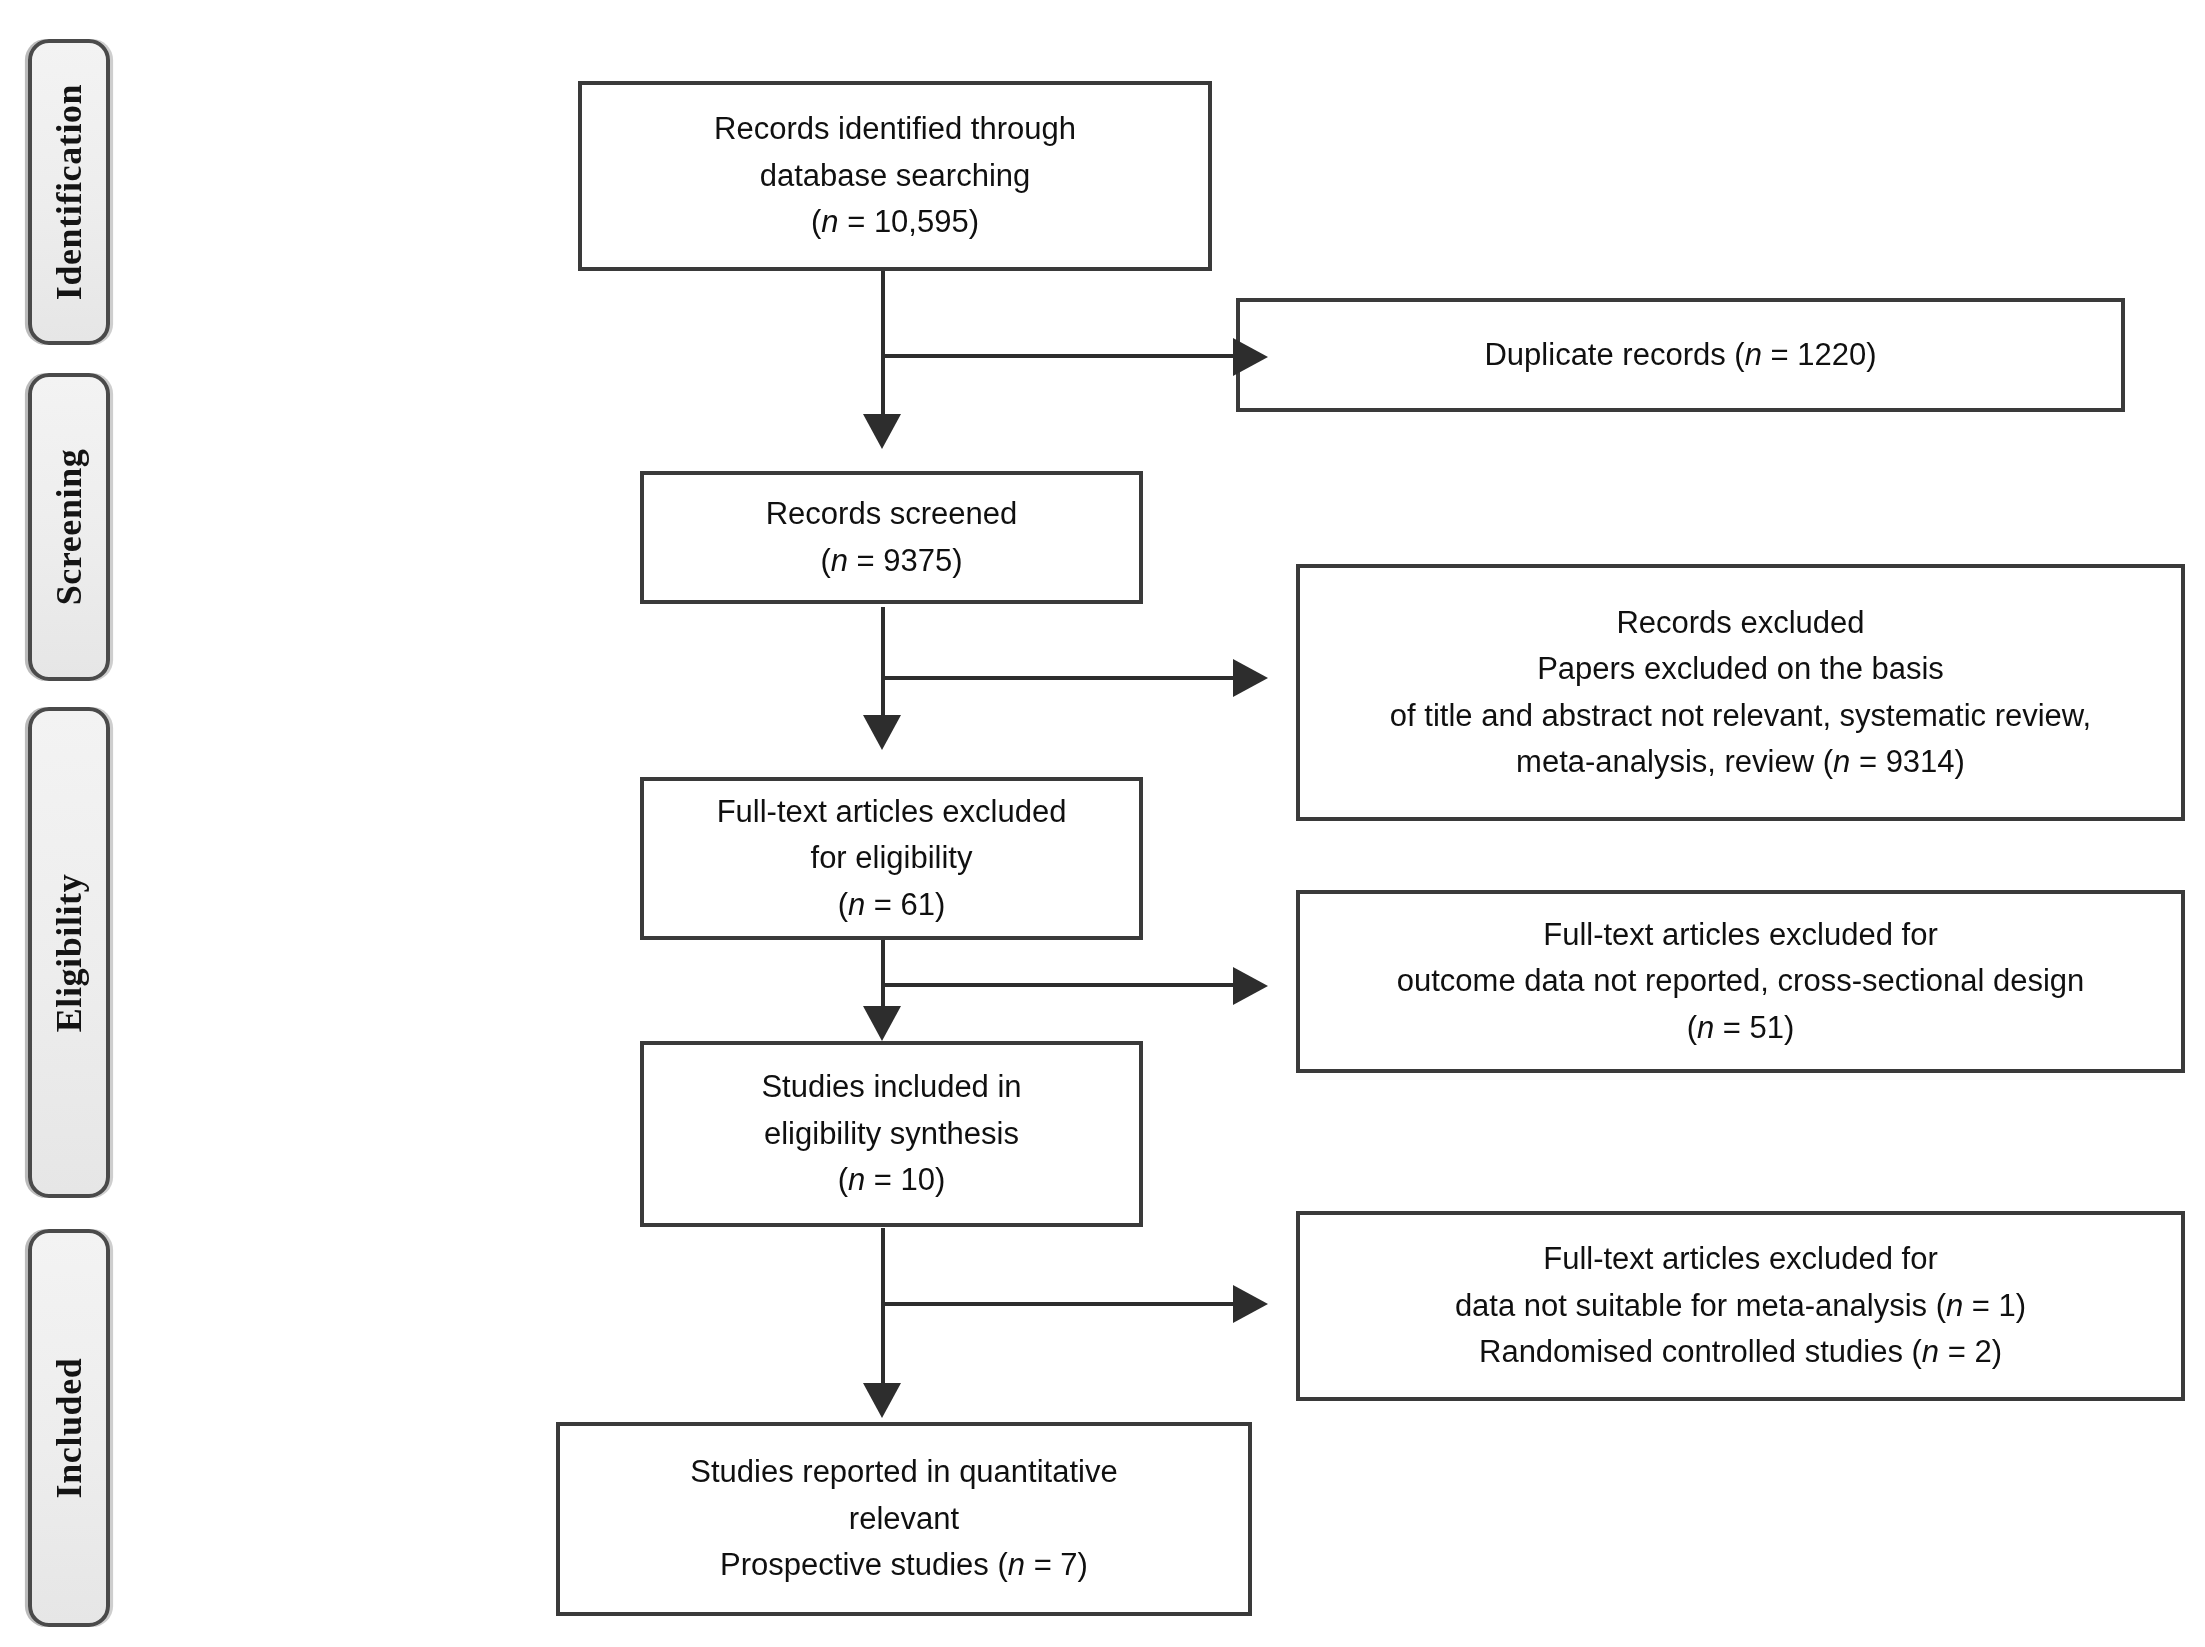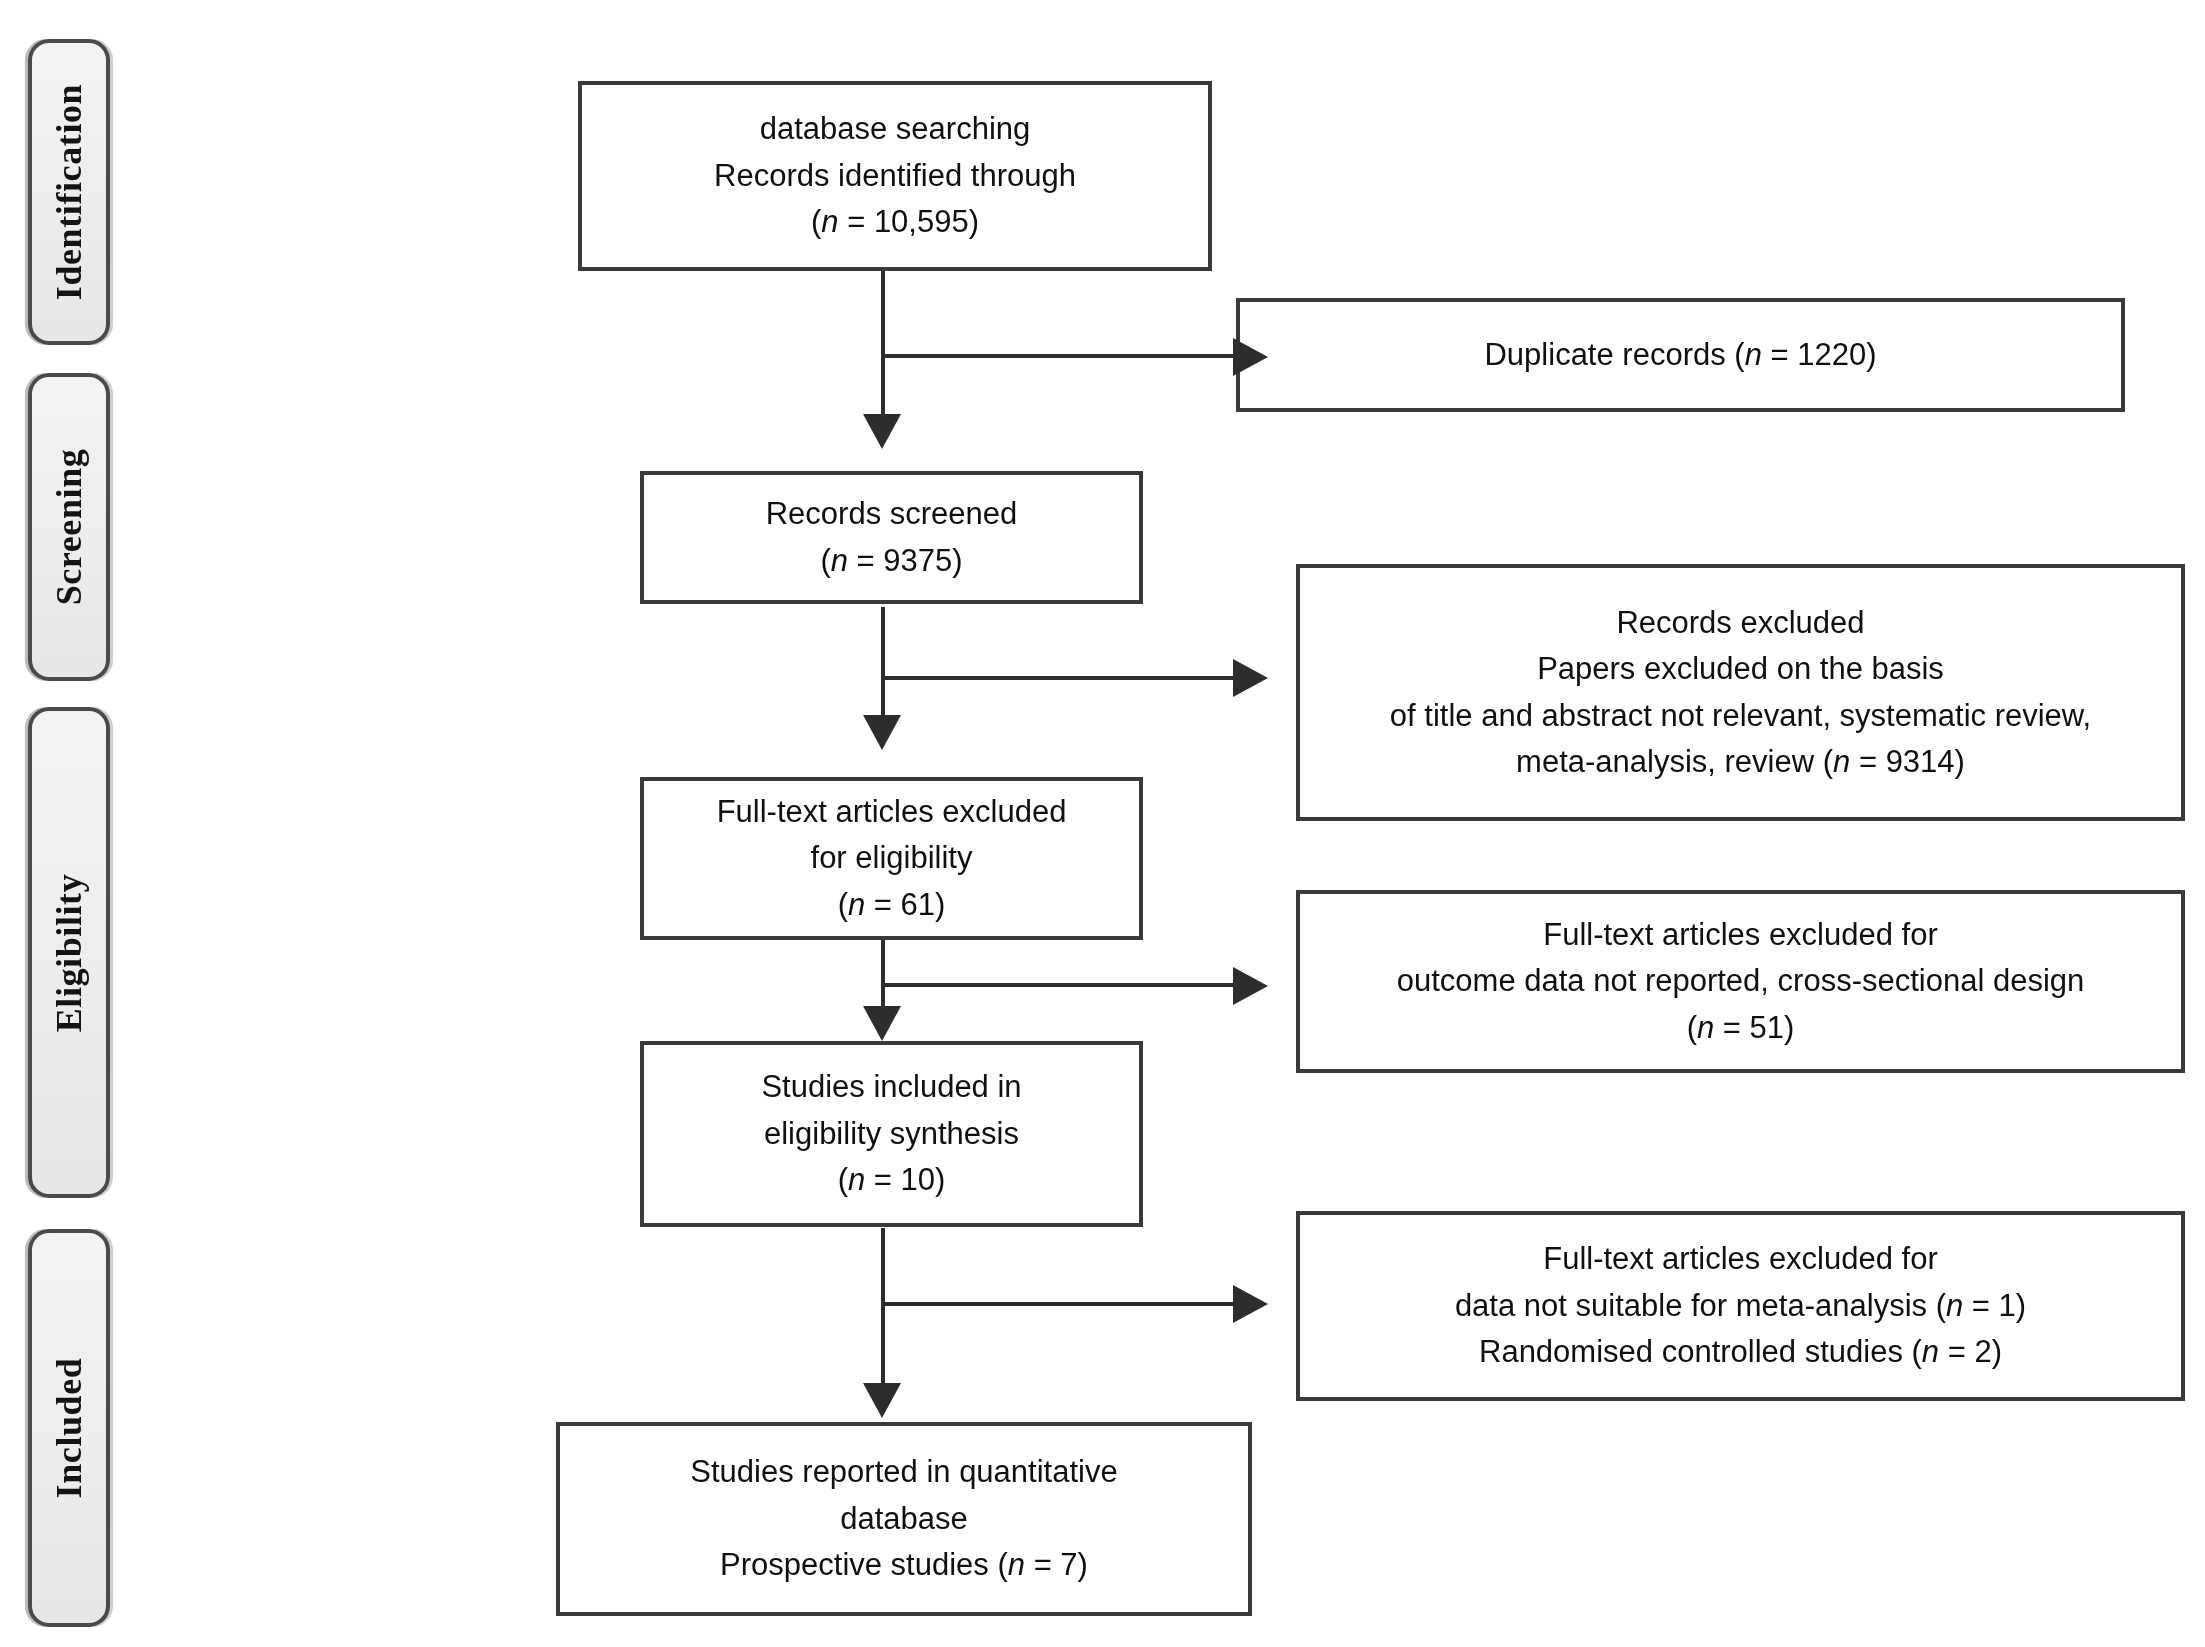--- a/index.html
+++ b/index.html
@@ -87,22 +87,22 @@
   </div>
   <div class="stage s3">
     <span class="stage-label">Eligibility</span>
   </div>
   <div class="stage s4">
     <span class="stage-label">Included</span>
   </div>
 
   <div class="node b1">
     <div class="node-text">
+        <span class="ln">Records identified through</span>
         <span class="ln">database searching</span>
-        <span class="ln">Records identified through</span>
         <span class="ln">(<i>n</i> = 10,595)</span>
       </div>
   </div>
   <div class="node b2">
     <div class="node-text">
         <span class="ln">Records screened</span>
         <span class="ln">(<i>n</i> = 9375)</span>
       </div>
   </div>
   <div class="node b3">
@@ -115,21 +115,21 @@
   <div class="node b4">
     <div class="node-text">
         <span class="ln">Studies included in</span>
         <span class="ln">eligibility synthesis</span>
         <span class="ln">(<i>n</i> = 10)</span>
       </div>
   </div>
   <div class="node b5">
     <div class="node-text">
         <span class="ln">Studies reported in quantitative</span>
-        <span class="ln">database</span>
+        <span class="ln">relevant</span>
         <span class="ln">Prospective studies (<i>n</i> = 7)</span>
       </div>
   </div>
 
   <div class="node r1">
     <div class="node-text">
         <span class="ln">Duplicate records (<i>n</i> = 1220)</span>
       </div>
   </div>
   <div class="node r2">

